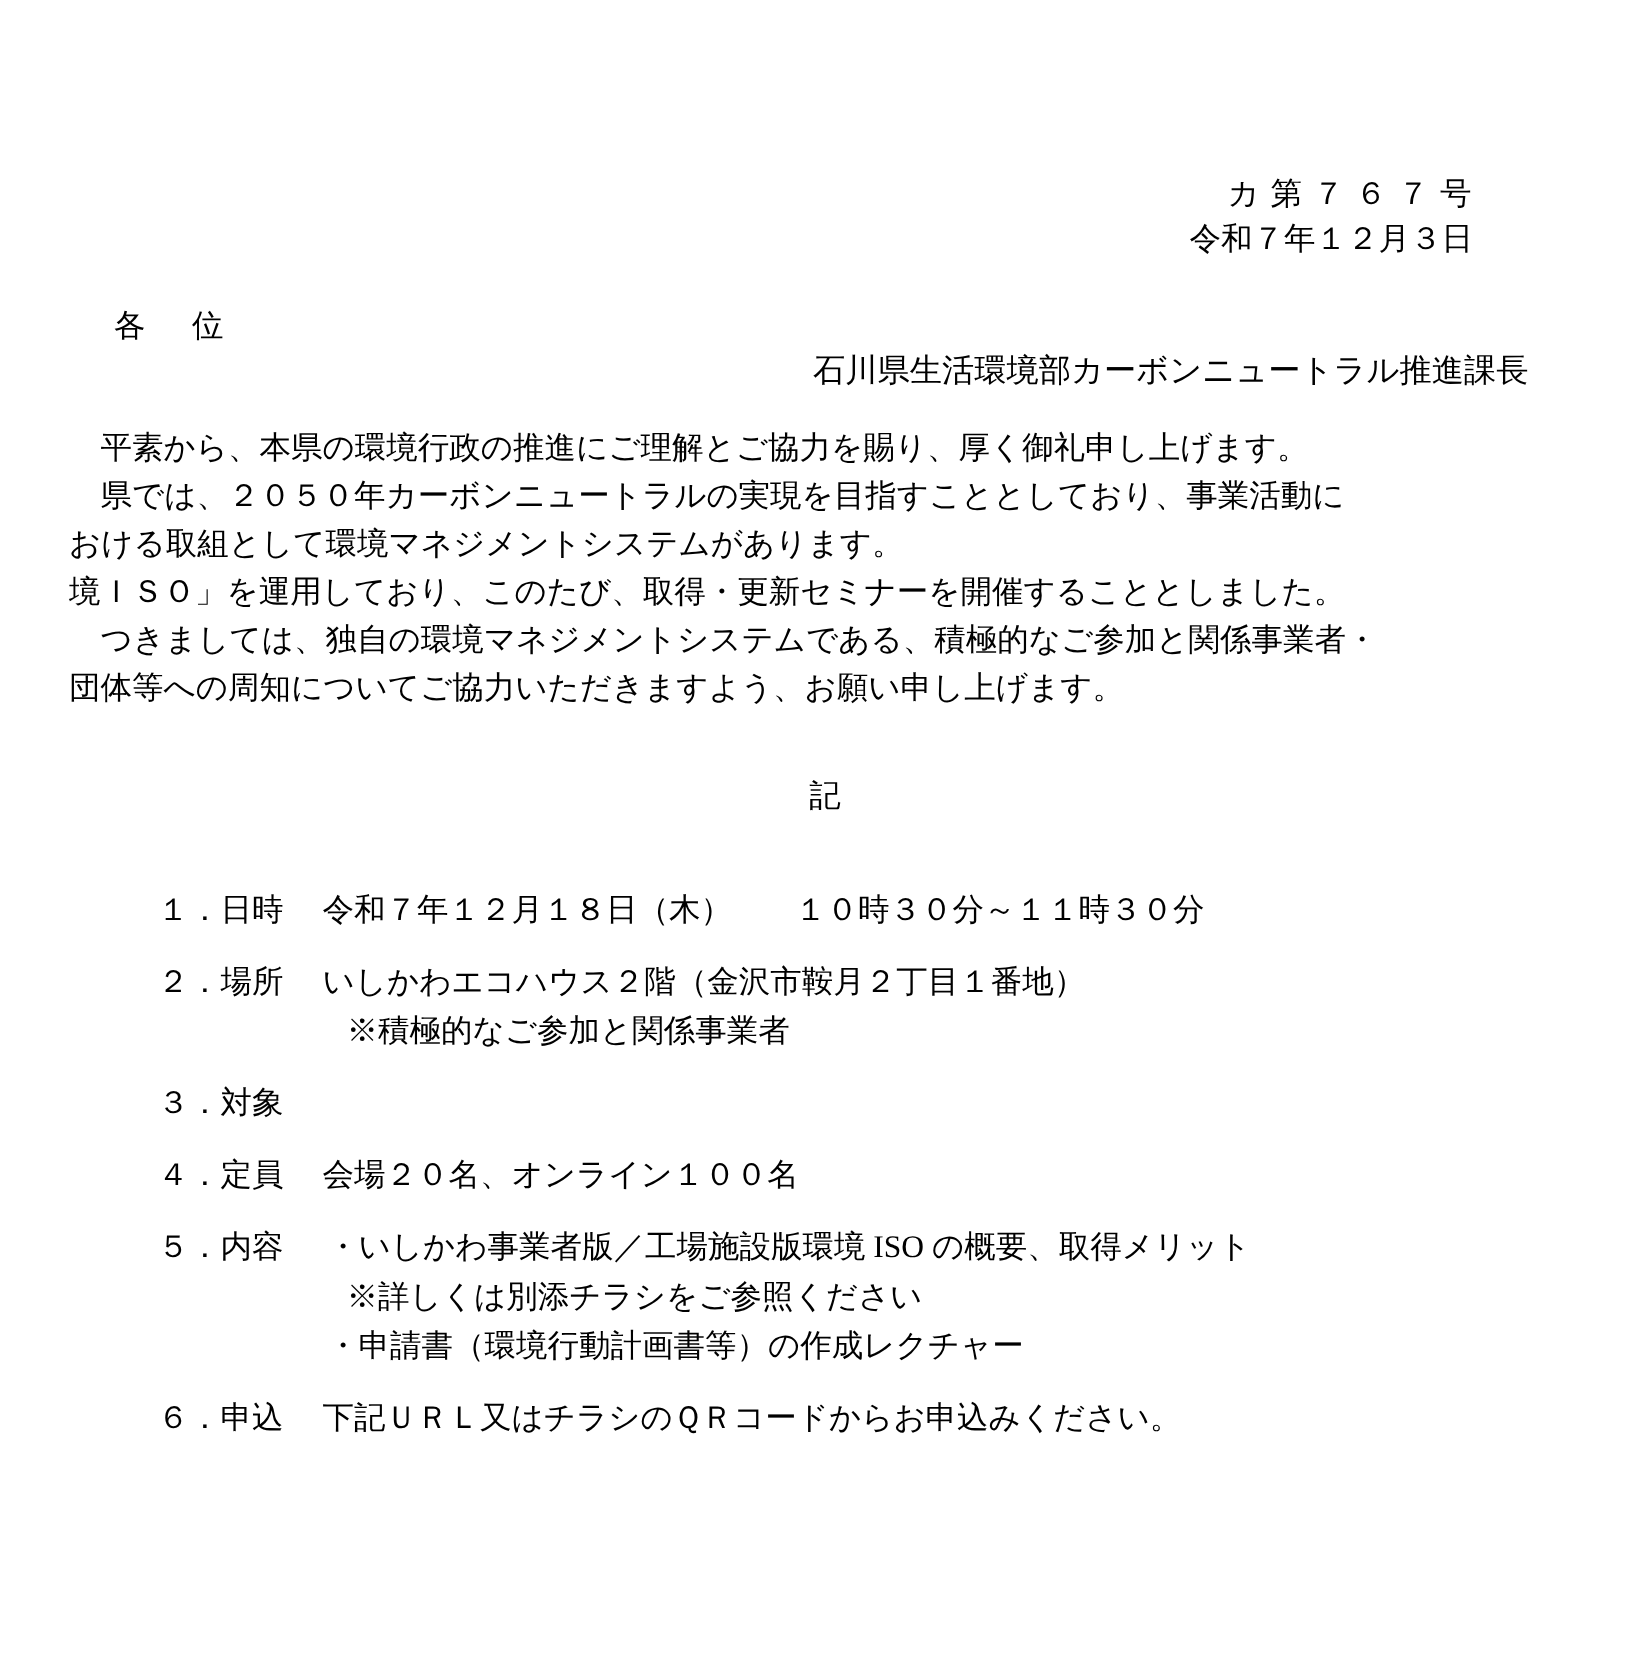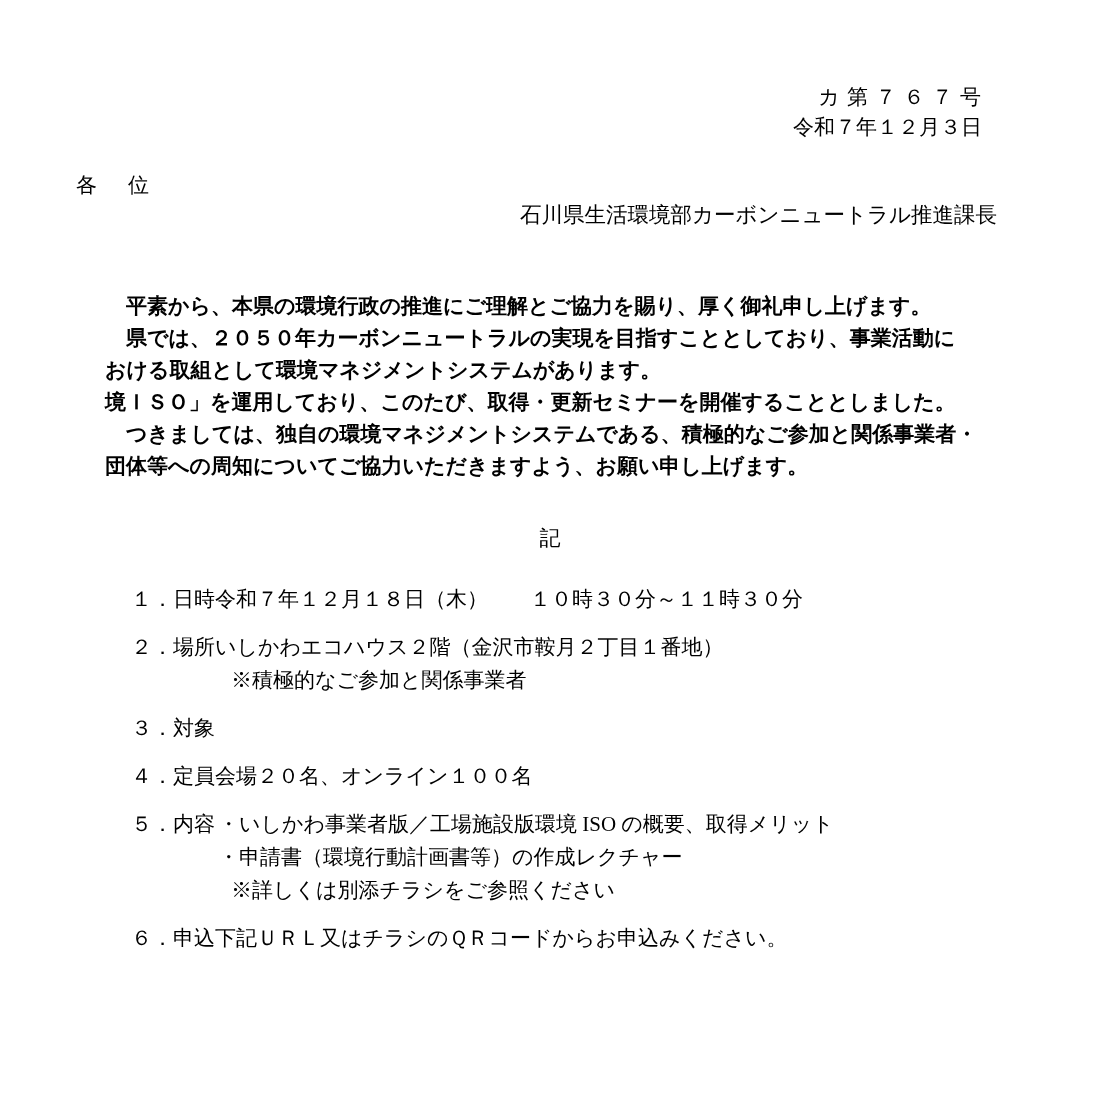--- a/index.html
+++ b/index.html
@@ -15,77 +15,75 @@
     background: #ffffff;
     color: #000000;
     font-family: "Liberation Serif", "DejaVu Serif", serif;
     font-size: 21px;
     overflow: hidden;
   }
   .line { white-space: nowrap; }
 
   
   .doc-header {
-    padding-top: 82px;
+    padding-top: 114px;
     padding-right: 118px;
     text-align: right;
     line-height: 30px;
   }
   .doc-number { letter-spacing: 1px; }
 
   
   .addressee {
     margin-top: 28px;
     padding-left: 76px;
     letter-spacing: 5px;
     line-height: 30px;
   }
 
   
   .sender {
-    padding-right: 103px;
+    padding-right: 81px;
     text-align: right;
     line-height: 30px;
     font-size: 21.5px;
   }
 
   
   .doc-title {
     margin: 60px 0 0 0;
     padding-left: 103px;
     font-family: "Liberation Sans", "DejaVu Sans", sans-serif;
     font-weight: bold;
     font-size: 22px;
     letter-spacing: 0.6px;
     line-height: 36px;
     white-space: nowrap;
   }
 
   
   .body-text {
-    margin-top: 60px;
-    padding-left: 105px;
+    margin-top: 20px;
+    padding-left: 46px;
     width: 920px;
     line-height: 32px;
-    font-weight: bold;
   }
 
   
   .ki-marker {
     margin-top: 40px;
     text-align: center;
     line-height: 32px;
   }
 
   
   .kigaki {
-    margin-top: 29px;
+    margin-top: 44px;
     padding-left: 105px;
     line-height: 33px;
-    text-align: right;
   }
   .kigaki-item + .kigaki-item { margin-top: 15px; }
   .item-line { display: flex; white-space: nowrap; }
   .item-head {
     flex: 0 0 110px;
     width: 110px;
   }
   .item-content { white-space: nowrap; }
   .note-indent { padding-left: 16px; }
   .bullet-indent { padding-left: 3px; }
@@ -149,25 +147,25 @@
       </div>
     </div>
 
     <div class="kigaki-item">
       <div class="item-line">
         <span class="item-head">５．内容</span>
         <span class="item-content bullet-indent">・いしかわ事業者版／工場施設版環境 ISO の概要、取得メリット</span>
       </div>
       <div class="item-line">
         <span class="item-head"></span>
-        <span class="item-content bullet-indent">・申請書（環境行動計画書等）の作成レクチャー</span>
+        <span class="item-content note-indent">※詳しくは別添チラシをご参照ください</span>
       </div>
       <div class="item-line">
         <span class="item-head"></span>
-        <span class="item-content note-indent">※詳しくは別添チラシをご参照ください</span>
+        <span class="item-content bullet-indent">・申請書（環境行動計画書等）の作成レクチャー</span>
       </div>
     </div>
 
     <div class="kigaki-item">
       <div class="item-line">
         <span class="item-head">６．申込</span>
         <span class="item-content">下記ＵＲＬ又はチラシのＱＲコードからお申込みください。</span>
       </div>
     </div>
 

